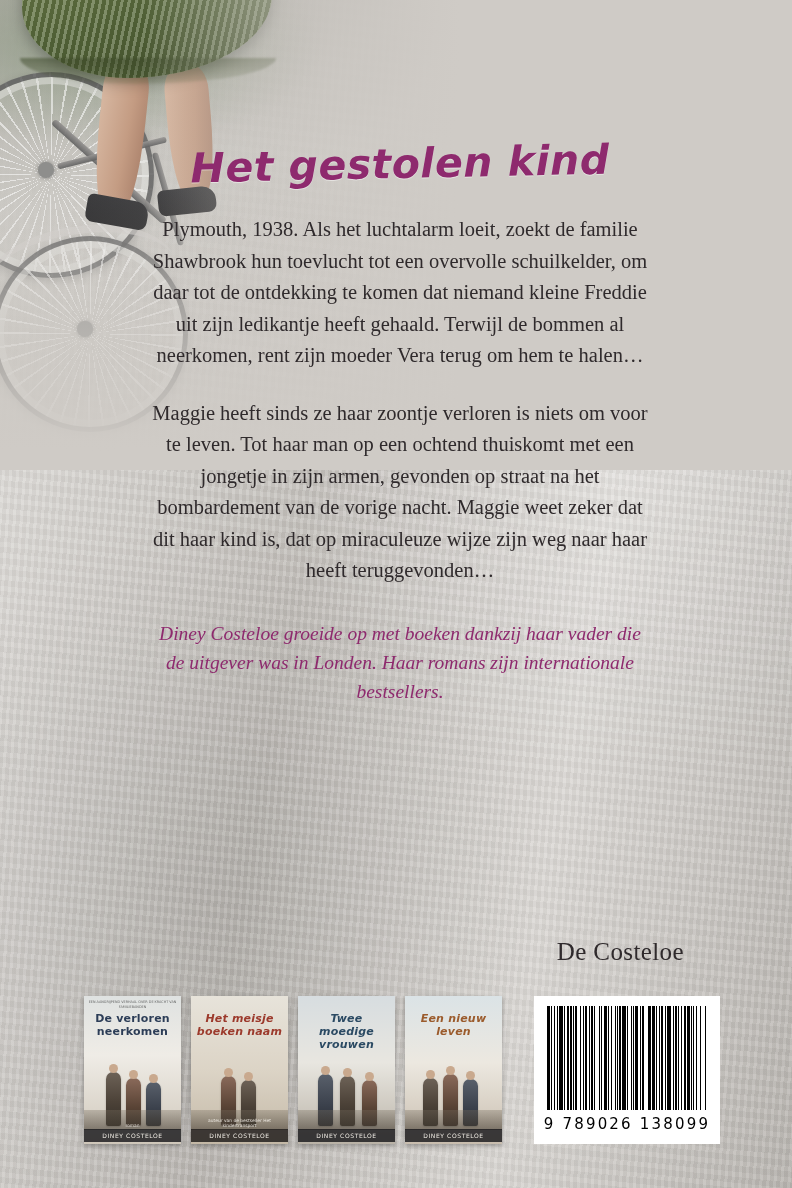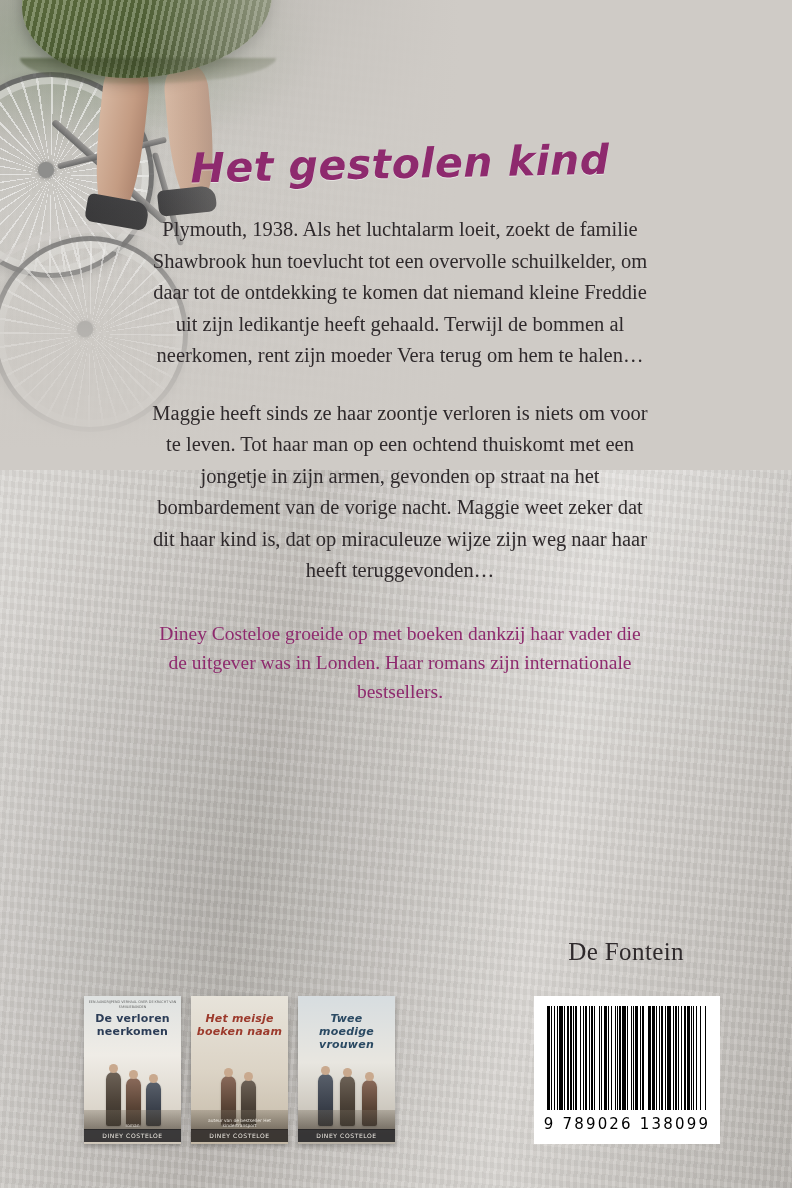--- a/index.html
+++ b/index.html
@@ -154,20 +154,21 @@
     line-height: 31.5px;
     color: #2f2a2c;
     margin: 0 0 26px 0;
     text-align: center;
   }
   .para.author {
     color: #8e2a6e;
     font-size: 19.5px;
     line-height: 29px;
     margin-top: 32px;
+    font-style: italic;
   }
 
   
   .publisher {
     position: absolute;
     right: 108px;
     top: 938px;
     font-family: "Liberation Serif", serif;
     font-size: 25px;
     color: #2f2a2c;
@@ -338,21 +339,21 @@
     <div class="photo-fade"></div>
   </div>
 
   <div class="blurb">
     <h1 class="book-title">Het gestolen kind</h1>
     <p class="para">Plymouth, 1938. Als het luchtalarm loeit, zoekt de familie Shawbrook hun toevlucht tot een overvolle schuilkelder, om daar tot de ontdekking te komen dat niemand kleine Freddie uit zijn ledikantje heeft gehaald. Terwijl de bommen al neerkomen, rent zijn moeder Vera terug om hem te halen…</p>
     <p class="para">Maggie heeft sinds ze haar zoontje verloren is niets om voor te leven. Tot haar man op een ochtend thuiskomt met een jongetje in zijn armen, gevonden op straat na het bombardement van de vorige nacht. Maggie weet zeker dat dit haar kind is, dat op miraculeuze wijze zijn weg naar haar heeft teruggevonden…</p>
     <p class="para author">Diney Costeloe groeide op met boeken dankzij haar vader die de uitgever was in Londen. Haar romans zijn internationale bestsellers.</p>
   </div>
 
-  <div class="publisher">De Fontein</div>
+  <div class="publisher">De Costeloe</div>
 
   <div class="thumbs">
 
     <div class="thumb t1">
       <div class="t-sky"></div>
       <div class="t-top-strip">EEN AANGRIJPEND VERHAAL OVER DE KRACHT VAN FAMILIEBANDEN</div>
       <div class="t-title">De verloren neerkomen</div>
       <div class="t-figs">
         <div class="fig" style="left:22px;"></div>
         <div class="fig f2" style="left:42px;height:48px;"></div>
@@ -383,20 +384,33 @@
       <div class="t-figs">
         <div class="fig f3" style="left:20px;height:52px;"></div>
         <div class="fig" style="left:42px;height:50px;"></div>
         <div class="fig f2" style="left:64px;height:46px;"></div>
       </div>
       <div class="t-ground"></div>
       <div class="t-sub"></div>
       <div class="t-author">DINEY COSTELOE</div>
     </div>
 
+    <div class="thumb t4">
+      <div class="t-sky"></div>
+      <div class="t-top-strip"></div>
+      <div class="t-title">Een nieuw leven</div>
+      <div class="t-figs">
+        <div class="fig" style="left:18px;height:48px;"></div>
+        <div class="fig f2" style="left:38px;height:52px;"></div>
+        <div class="fig f3" style="left:58px;height:47px;"></div>
+      </div>
+      <div class="t-ground"></div>
+      <div class="t-sub"></div>
+      <div class="t-author">DINEY COSTELOE</div>
+    </div>
 
   </div>
 
   <div class="barcode-box">
     <div class="bars" id="bars">
         <span style="width: 3.15px; background: rgb(0, 0, 0);"></span>
         <span style="width: 1.05px; background: transparent;"></span>
         <span style="width: 1.05px; background: rgb(0, 0, 0);"></span>
         <span style="width: 2.1px; background: transparent;"></span>
         <span style="width: 1.05px; background: rgb(0, 0, 0);"></span>

